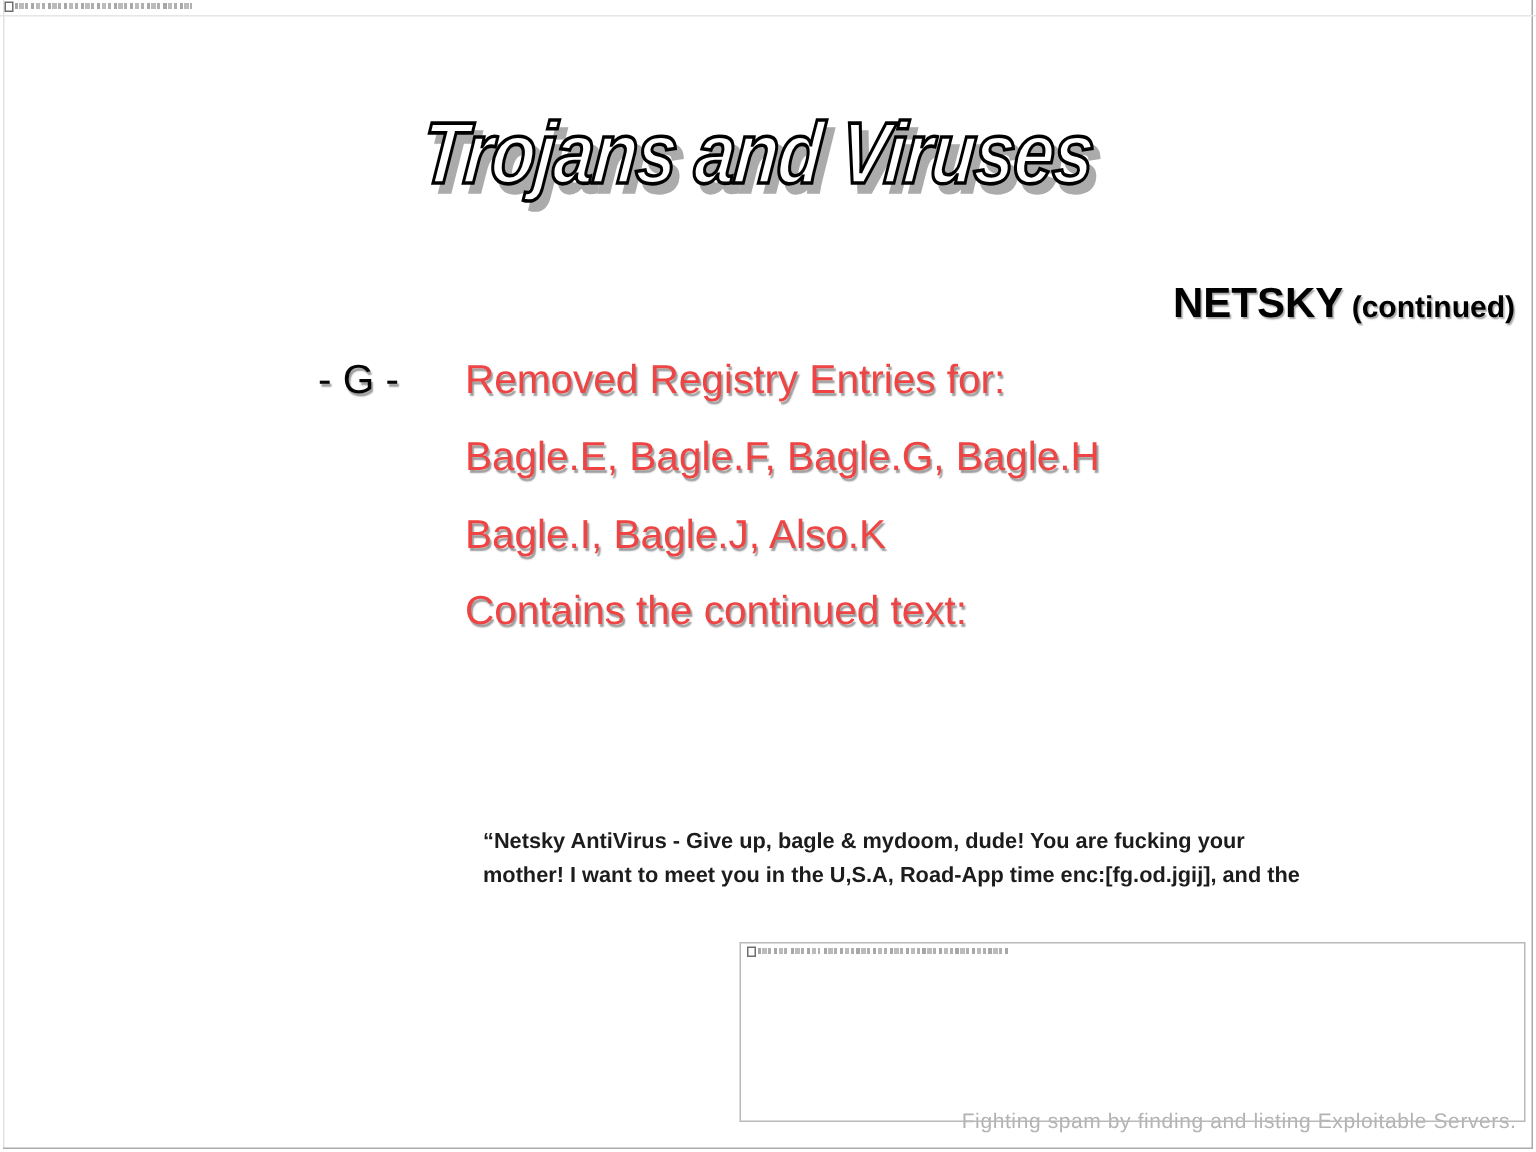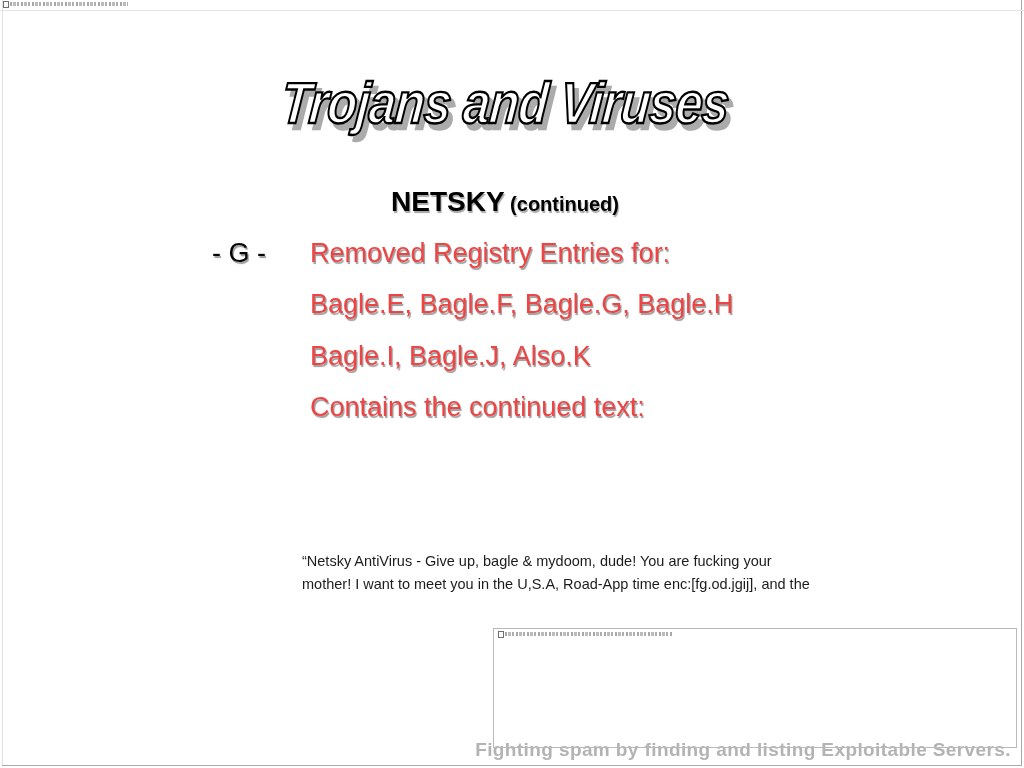--- a/index.html
+++ b/index.html
@@ -45,48 +45,48 @@
   .title-shadow{
     position:absolute;left:6px;top:6px;
     color:#ababab;-webkit-text-stroke:2.4px #ababab;
   }
   .title-main{
     position:relative;
     color:#ffffff;-webkit-text-stroke:2.4px #000000;
   }
 
   
-  .heading{left:0;right:14px;top:186px;text-align:center;color:#000;
+  .heading{left:0;right:14px;top:186px;text-align:right;color:#000;
     text-shadow:1px 1.5px 1px #a6a6a6;}
   .heading .main{font-size:28px;font-weight:700;}
   .heading .suffix{font-size:20px;font-weight:700;}
 
   
   .marker{
     left:212px;top:236px;font-size:27px;line-height:34px;color:#050505;
     text-shadow:1.2px 2px 1px #9c9c9c;white-space:nowrap;
   }
   .body-block{left:310px;top:236px;color:#ef4444;}
   .body-line{
     font-size:27px;line-height:34px;height:34px;margin-bottom:17.3px;
     text-shadow:1.2px 2px 1px #9c9c9c;white-space:nowrap;
   }
 
   
-  .quote-block{left:302px;top:550px;color:#1c1c1c;}
+  .quote-block{left:322px;top:550px;color:#1c1c1c;font-weight:bold;}
   .quote-line{font-size:14.5px;line-height:23px;white-space:nowrap;}
 
   
   .preview-box{
     left:493px;top:628px;width:522px;height:118px;
     border:1px solid #b9b9b9;background:transparent;z-index:3;
   }
   .preview-footer{
     right:13px;top:739px;z-index:2;
-    font-size:19px;font-weight:700;letter-spacing:.4px;
+    font-size:14px;font-weight:400;letter-spacing:.4px;
     color:#b3b3b3;white-space:nowrap;
   }
 </style>
 </head>
 <body>
 
 <div class="abs edge-left"></div>
 <div class="abs edge-right"></div>
 <div class="abs edge-bottom"></div>
 <div class="abs header-rule"></div>

